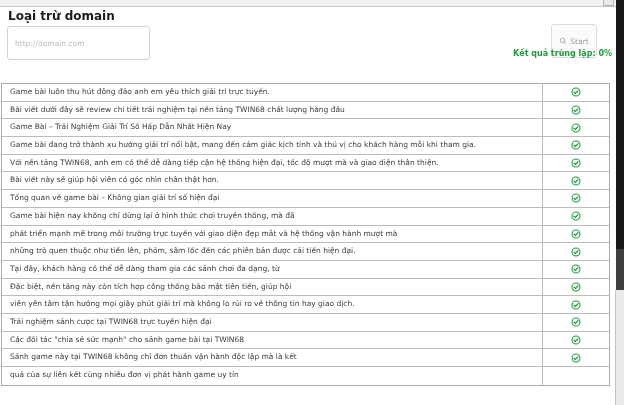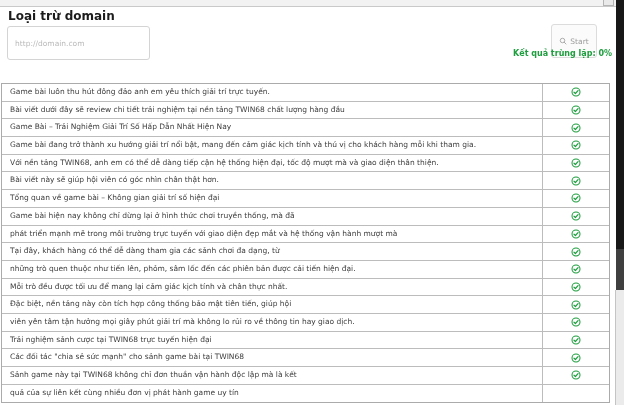--- a/index.html
+++ b/index.html
@@ -164,43 +164,32 @@
     <div class="row-status">
       <span style="display:flex;">
         <svg class="check-ic" width="10" height="10" viewBox="0 0 16 16">
           <circle cx="8" cy="8" r="6.4" fill="#fff" stroke="#1e9e3e" stroke-width="1.7"></circle>
           <path d="M4.8 8.3 L7.1 10.4 L11.2 5.7" fill="none" stroke="#1e9e3e" stroke-width="1.9" stroke-linecap="round" stroke-linejoin="round"></path>
         </svg>
       </span>
     </div>
   </div>
         <div class="dup-row">
+    <div class="row-text">những trò quen thuộc như tiến lên, phỏm, sâm lốc đến các phiên bản được cải tiến hiện đại.</div>
+    <div class="row-status">
+      <span style="display:flex;">
+        <svg class="check-ic" width="10" height="10" viewBox="0 0 16 16">
+          <circle cx="8" cy="8" r="6.4" fill="#fff" stroke="#1e9e3e" stroke-width="1.7"></circle>
+          <path d="M4.8 8.3 L7.1 10.4 L11.2 5.7" fill="none" stroke="#1e9e3e" stroke-width="1.9" stroke-linecap="round" stroke-linejoin="round"></path>
+        </svg>
+      </span>
+    </div>
+  </div>
+        <div class="dup-row">
     <div class="row-text">Tại đây, khách hàng có thể dễ dàng tham gia các sảnh chơi đa dạng, từ</div>
-    <div class="row-status">
-      <span style="display:flex;">
-        <svg class="check-ic" width="10" height="10" viewBox="0 0 16 16">
-          <circle cx="8" cy="8" r="6.4" fill="#fff" stroke="#1e9e3e" stroke-width="1.7"></circle>
-          <path d="M4.8 8.3 L7.1 10.4 L11.2 5.7" fill="none" stroke="#1e9e3e" stroke-width="1.9" stroke-linecap="round" stroke-linejoin="round"></path>
-        </svg>
-      </span>
-    </div>
-  </div>
-        <div class="dup-row">
-    <div class="row-text">những trò quen thuộc như tiến lên, phỏm, sâm lốc đến các phiên bản được cải tiến hiện đại.</div>
-    <div class="row-status">
-      <span style="display:flex;">
-        <svg class="check-ic" width="10" height="10" viewBox="0 0 16 16">
-          <circle cx="8" cy="8" r="6.4" fill="#fff" stroke="#1e9e3e" stroke-width="1.7"></circle>
-          <path d="M4.8 8.3 L7.1 10.4 L11.2 5.7" fill="none" stroke="#1e9e3e" stroke-width="1.9" stroke-linecap="round" stroke-linejoin="round"></path>
-        </svg>
-      </span>
-    </div>
-  </div>
-        <div class="dup-row">
-    <div class="row-text">Mỗi trò đều được tối ưu để mang lại cảm giác kịch tính và chân thực nhất.</div>
     <div class="row-status">
       <span style="display:flex;">
         <svg class="check-ic" width="10" height="10" viewBox="0 0 16 16">
           <circle cx="8" cy="8" r="6.4" fill="#fff" stroke="#1e9e3e" stroke-width="1.7"></circle>
           <path d="M4.8 8.3 L7.1 10.4 L11.2 5.7" fill="none" stroke="#1e9e3e" stroke-width="1.9" stroke-linecap="round" stroke-linejoin="round"></path>
         </svg>
       </span>
     </div>
   </div>
         <div class="dup-row">

